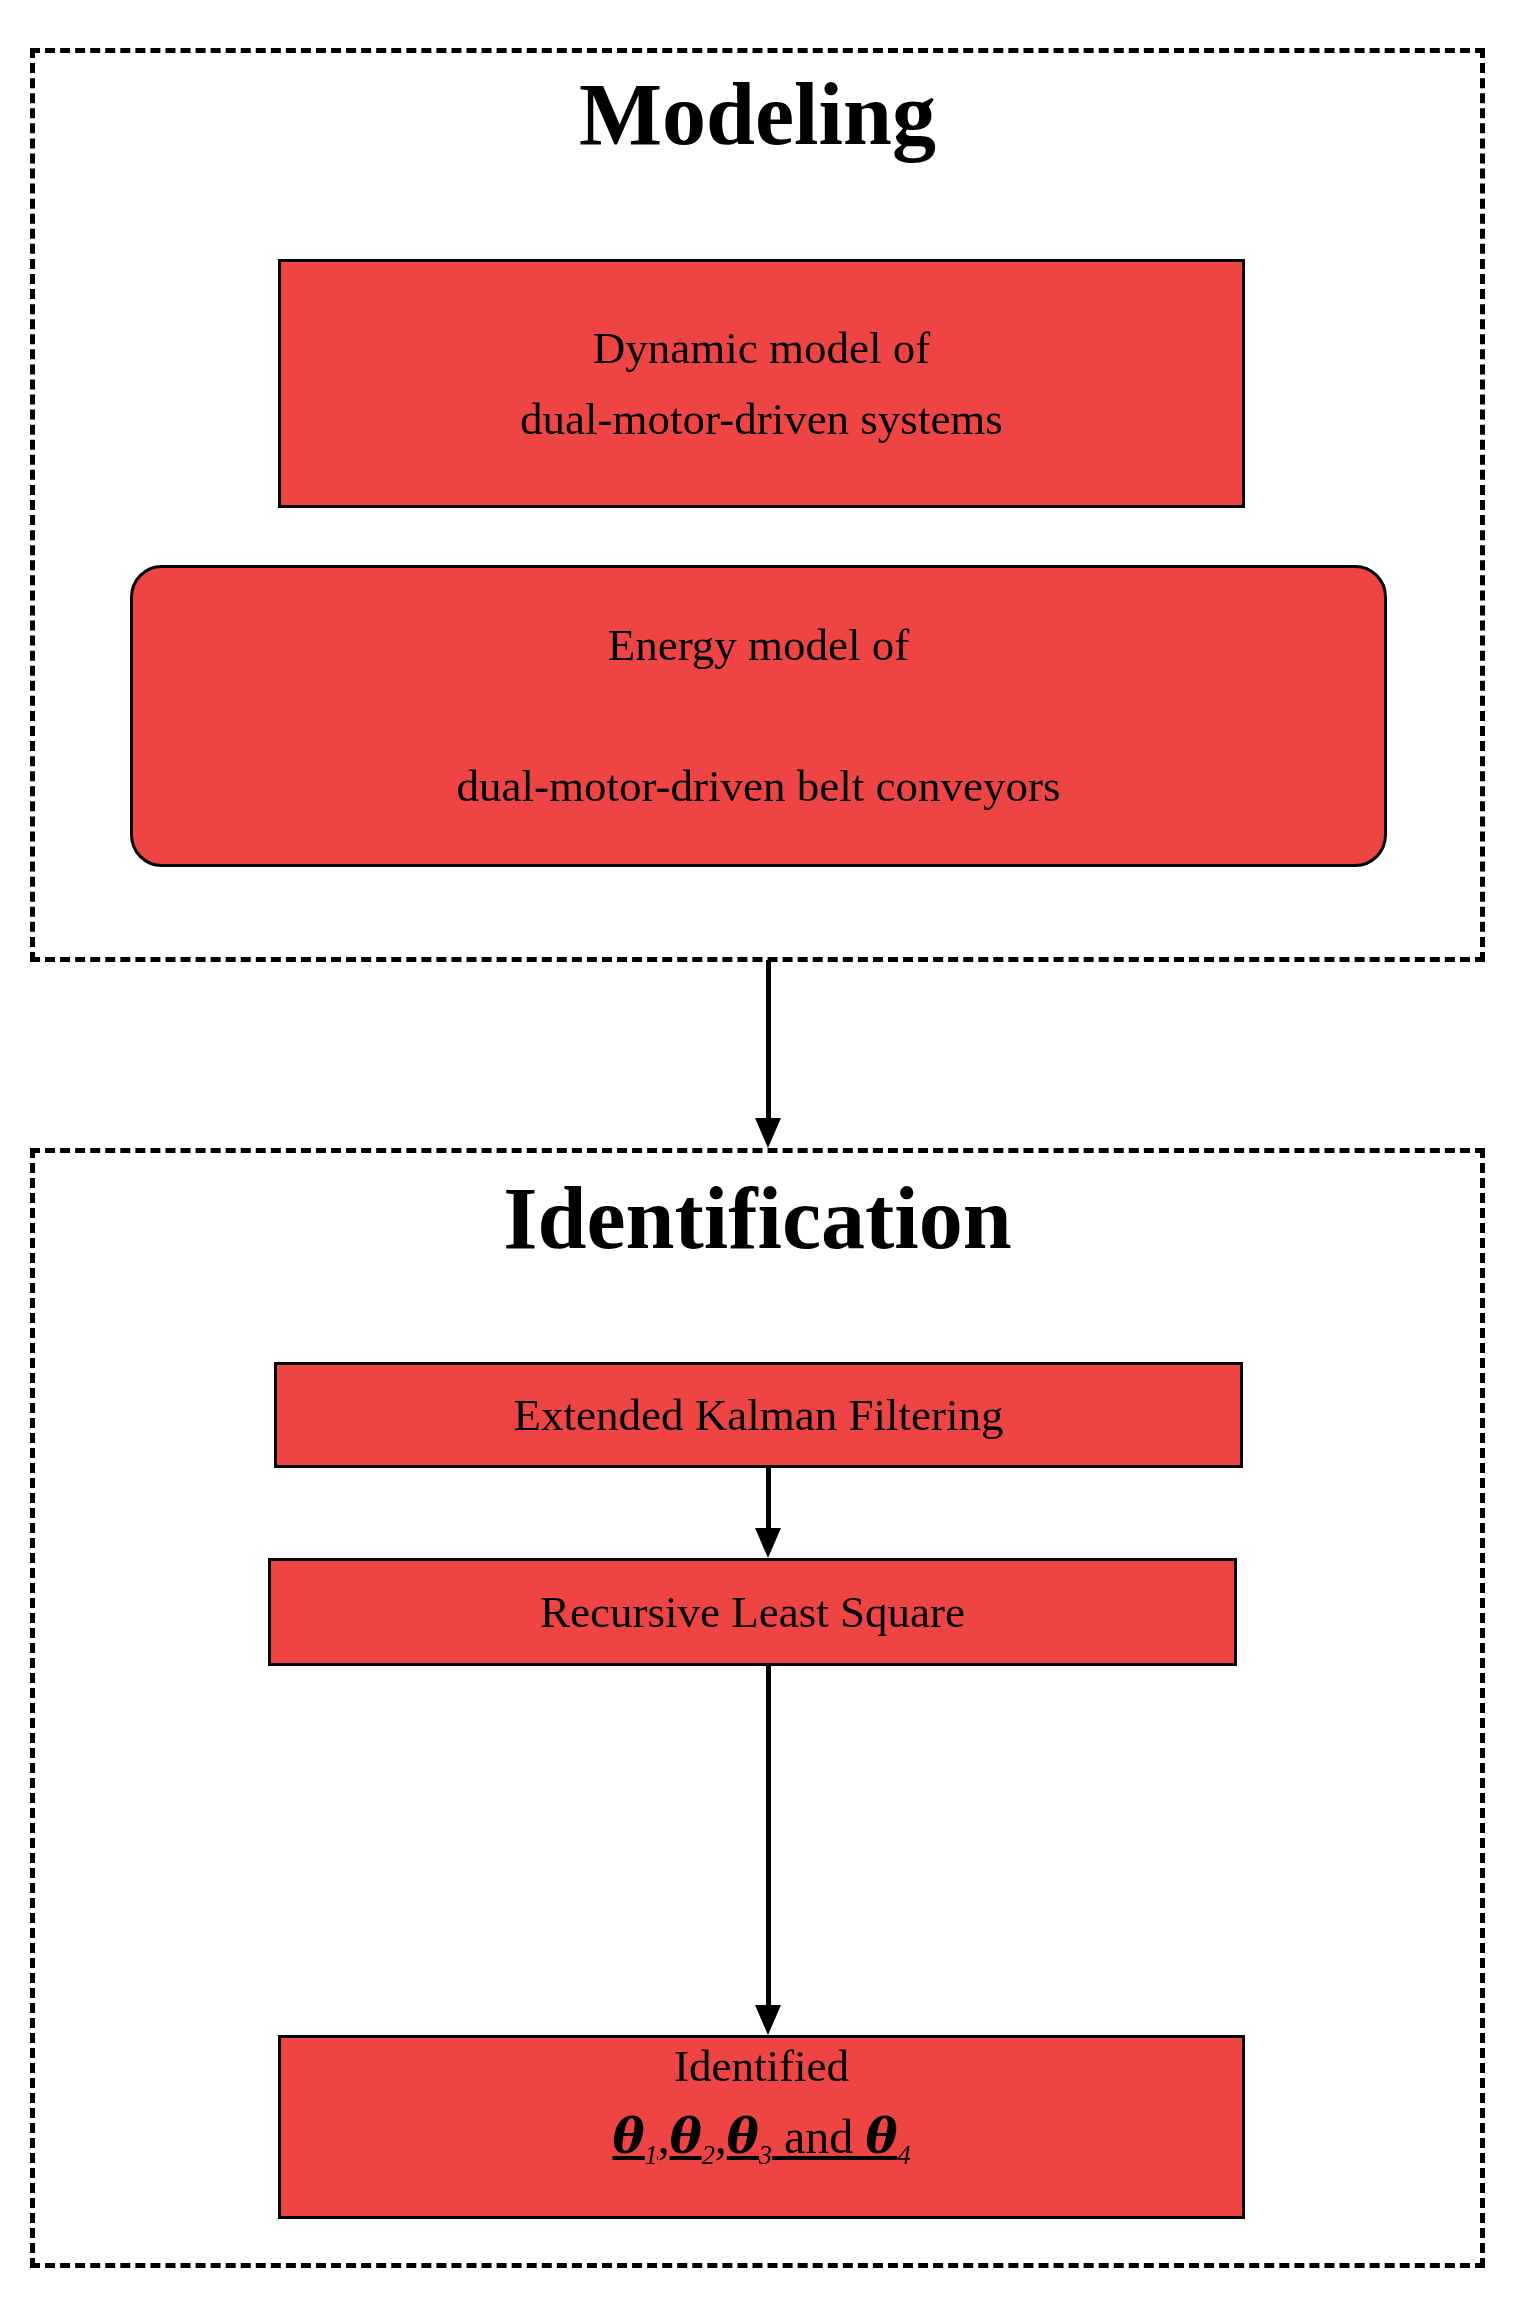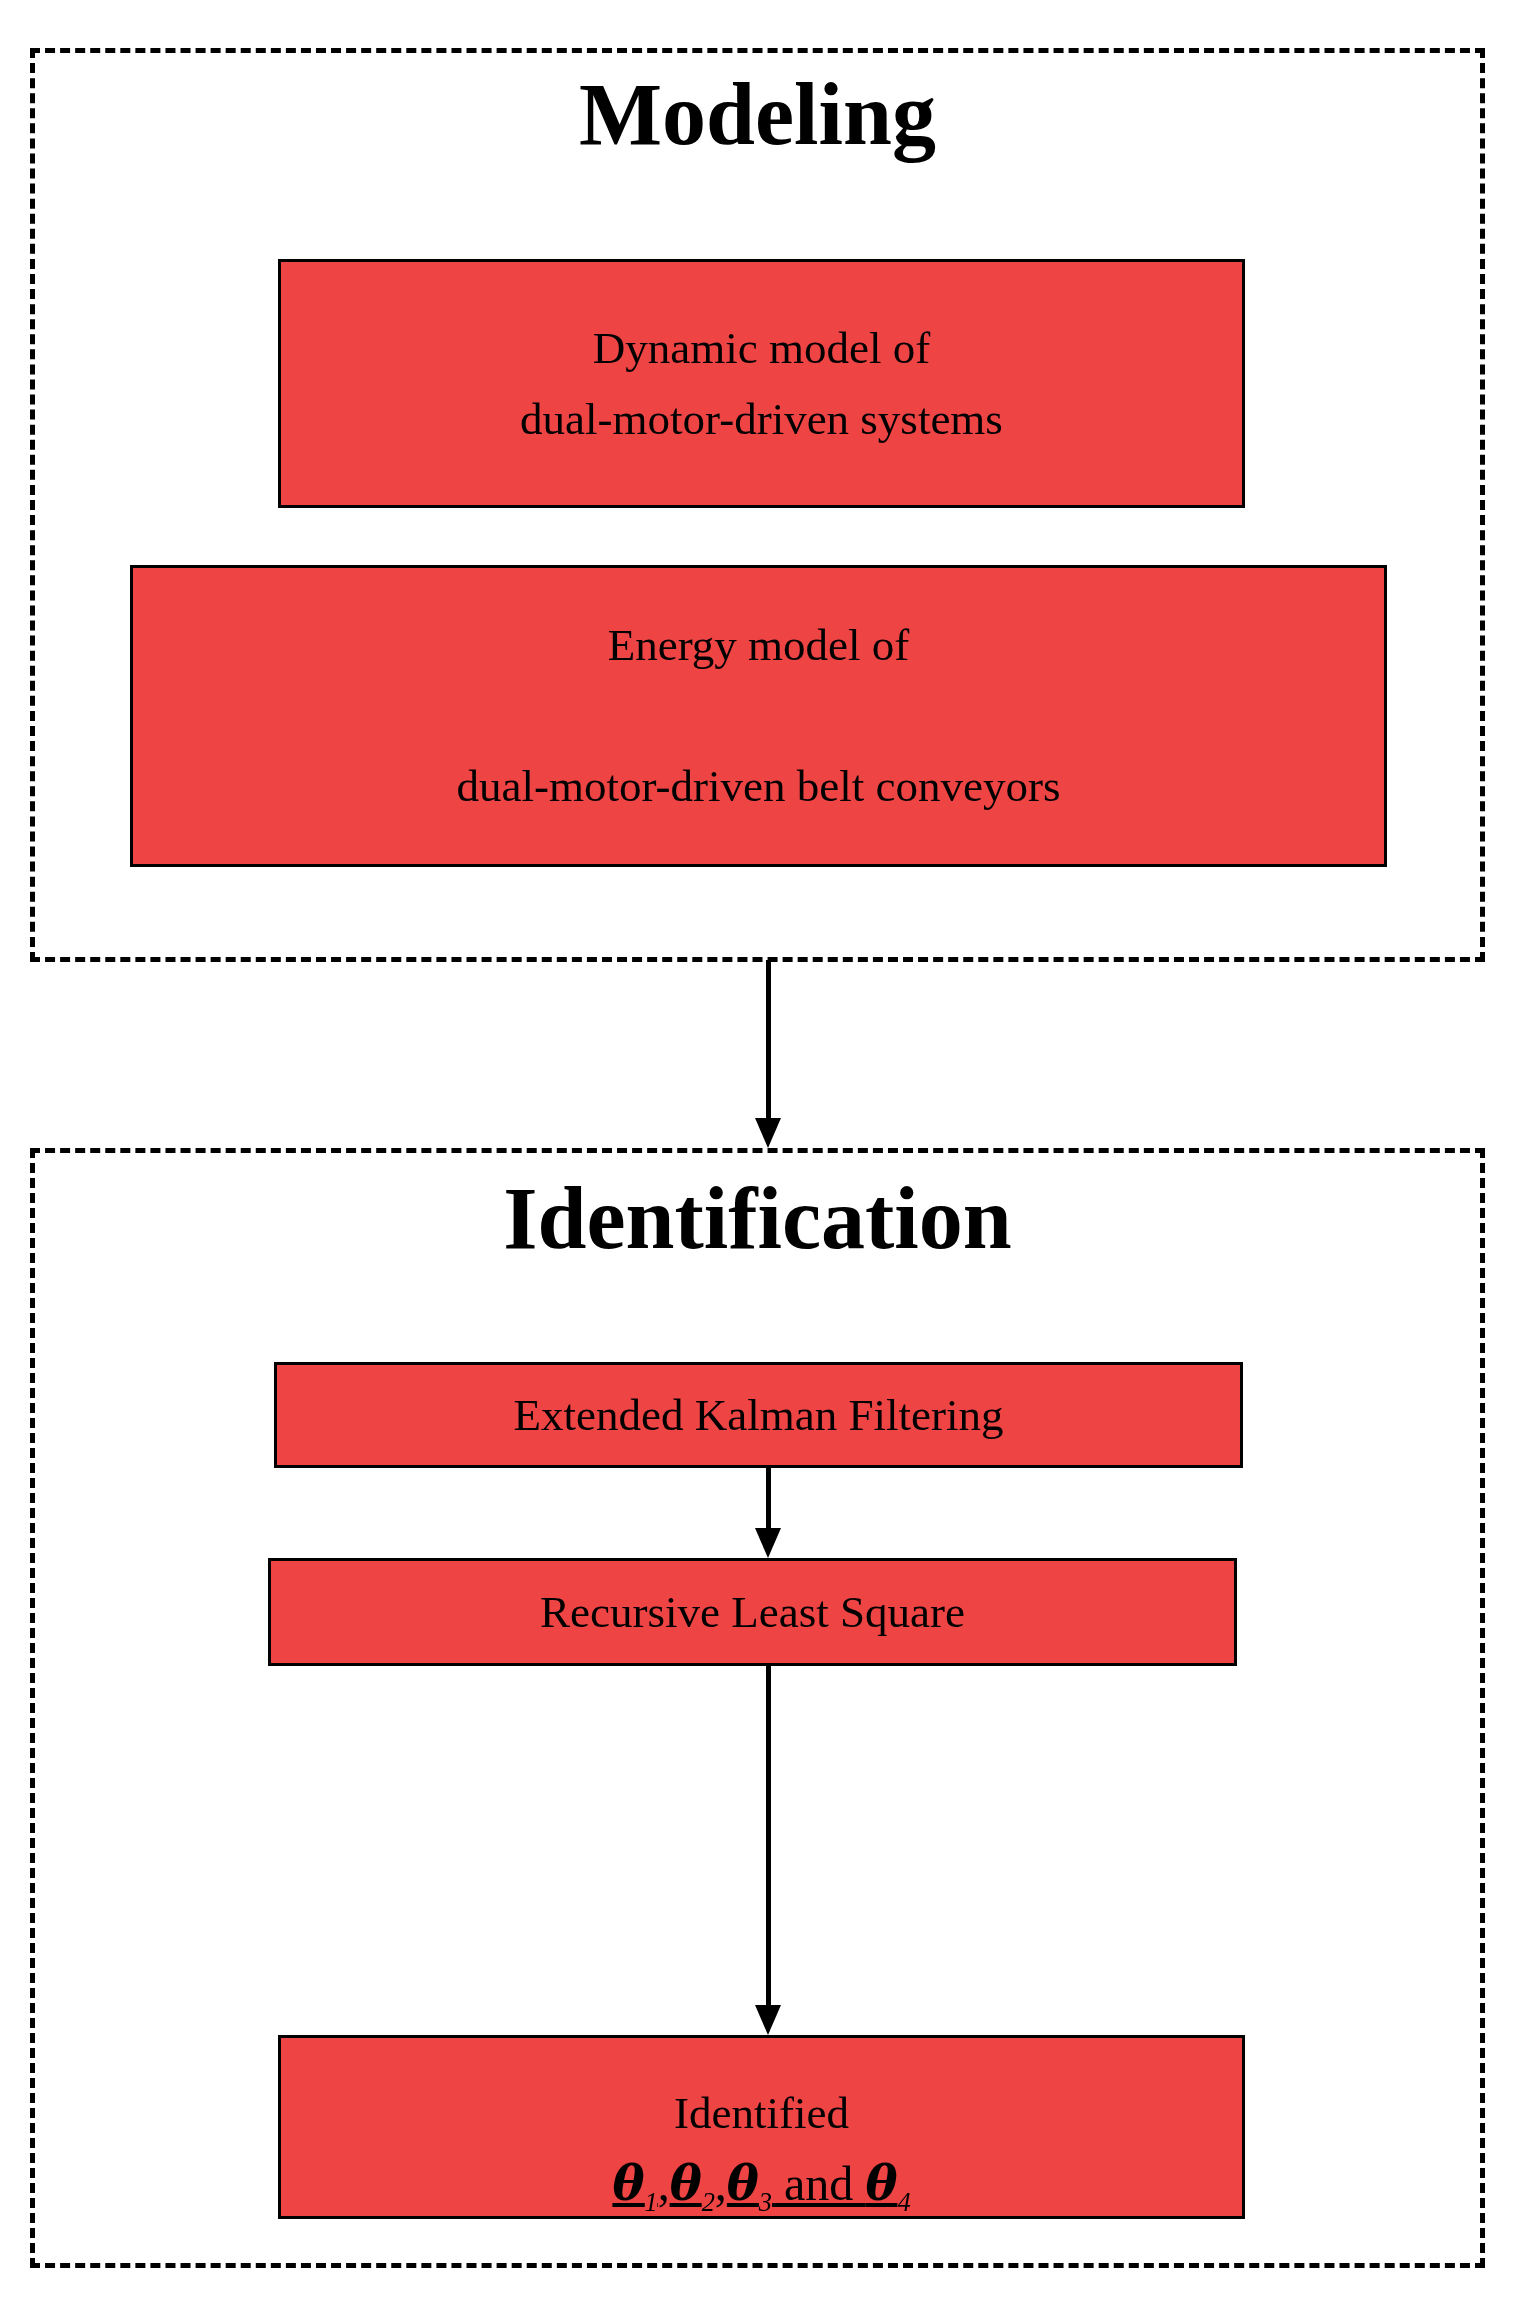--- a/index.html
+++ b/index.html
@@ -78,20 +78,21 @@
     height: 249px;
   }
   #box-dynamic-model .node-line + .node-line {
     margin-top: 22px;
   }
   #box-energy-model {
     left: 130px;
     top: 565px;
     width: 1257px;
     height: 302px;
+    border-radius: 32px;
   }
   #box-energy-model .node-line + .node-line {
     margin-top: 92px;
   }
   #box-ekf {
     left: 274px;
     top: 1362px;
     width: 969px;
     height: 106px;
   }
@@ -99,21 +100,21 @@
     left: 268px;
     top: 1558px;
     width: 969px;
     height: 108px;
   }
   #box-identified {
     left: 278px;
     top: 2035px;
     width: 967px;
     height: 184px;
-    justify-content: flex-end;
+    justify-content: flex-start;
     padding-top: 4px;
   }
   #box-identified .node-line.theta {
     margin-top: 20px;
     font-size: 48px;
     text-decoration: underline;
   }
   .theta-sym {
     font-style: italic;
     font-weight: 700;

